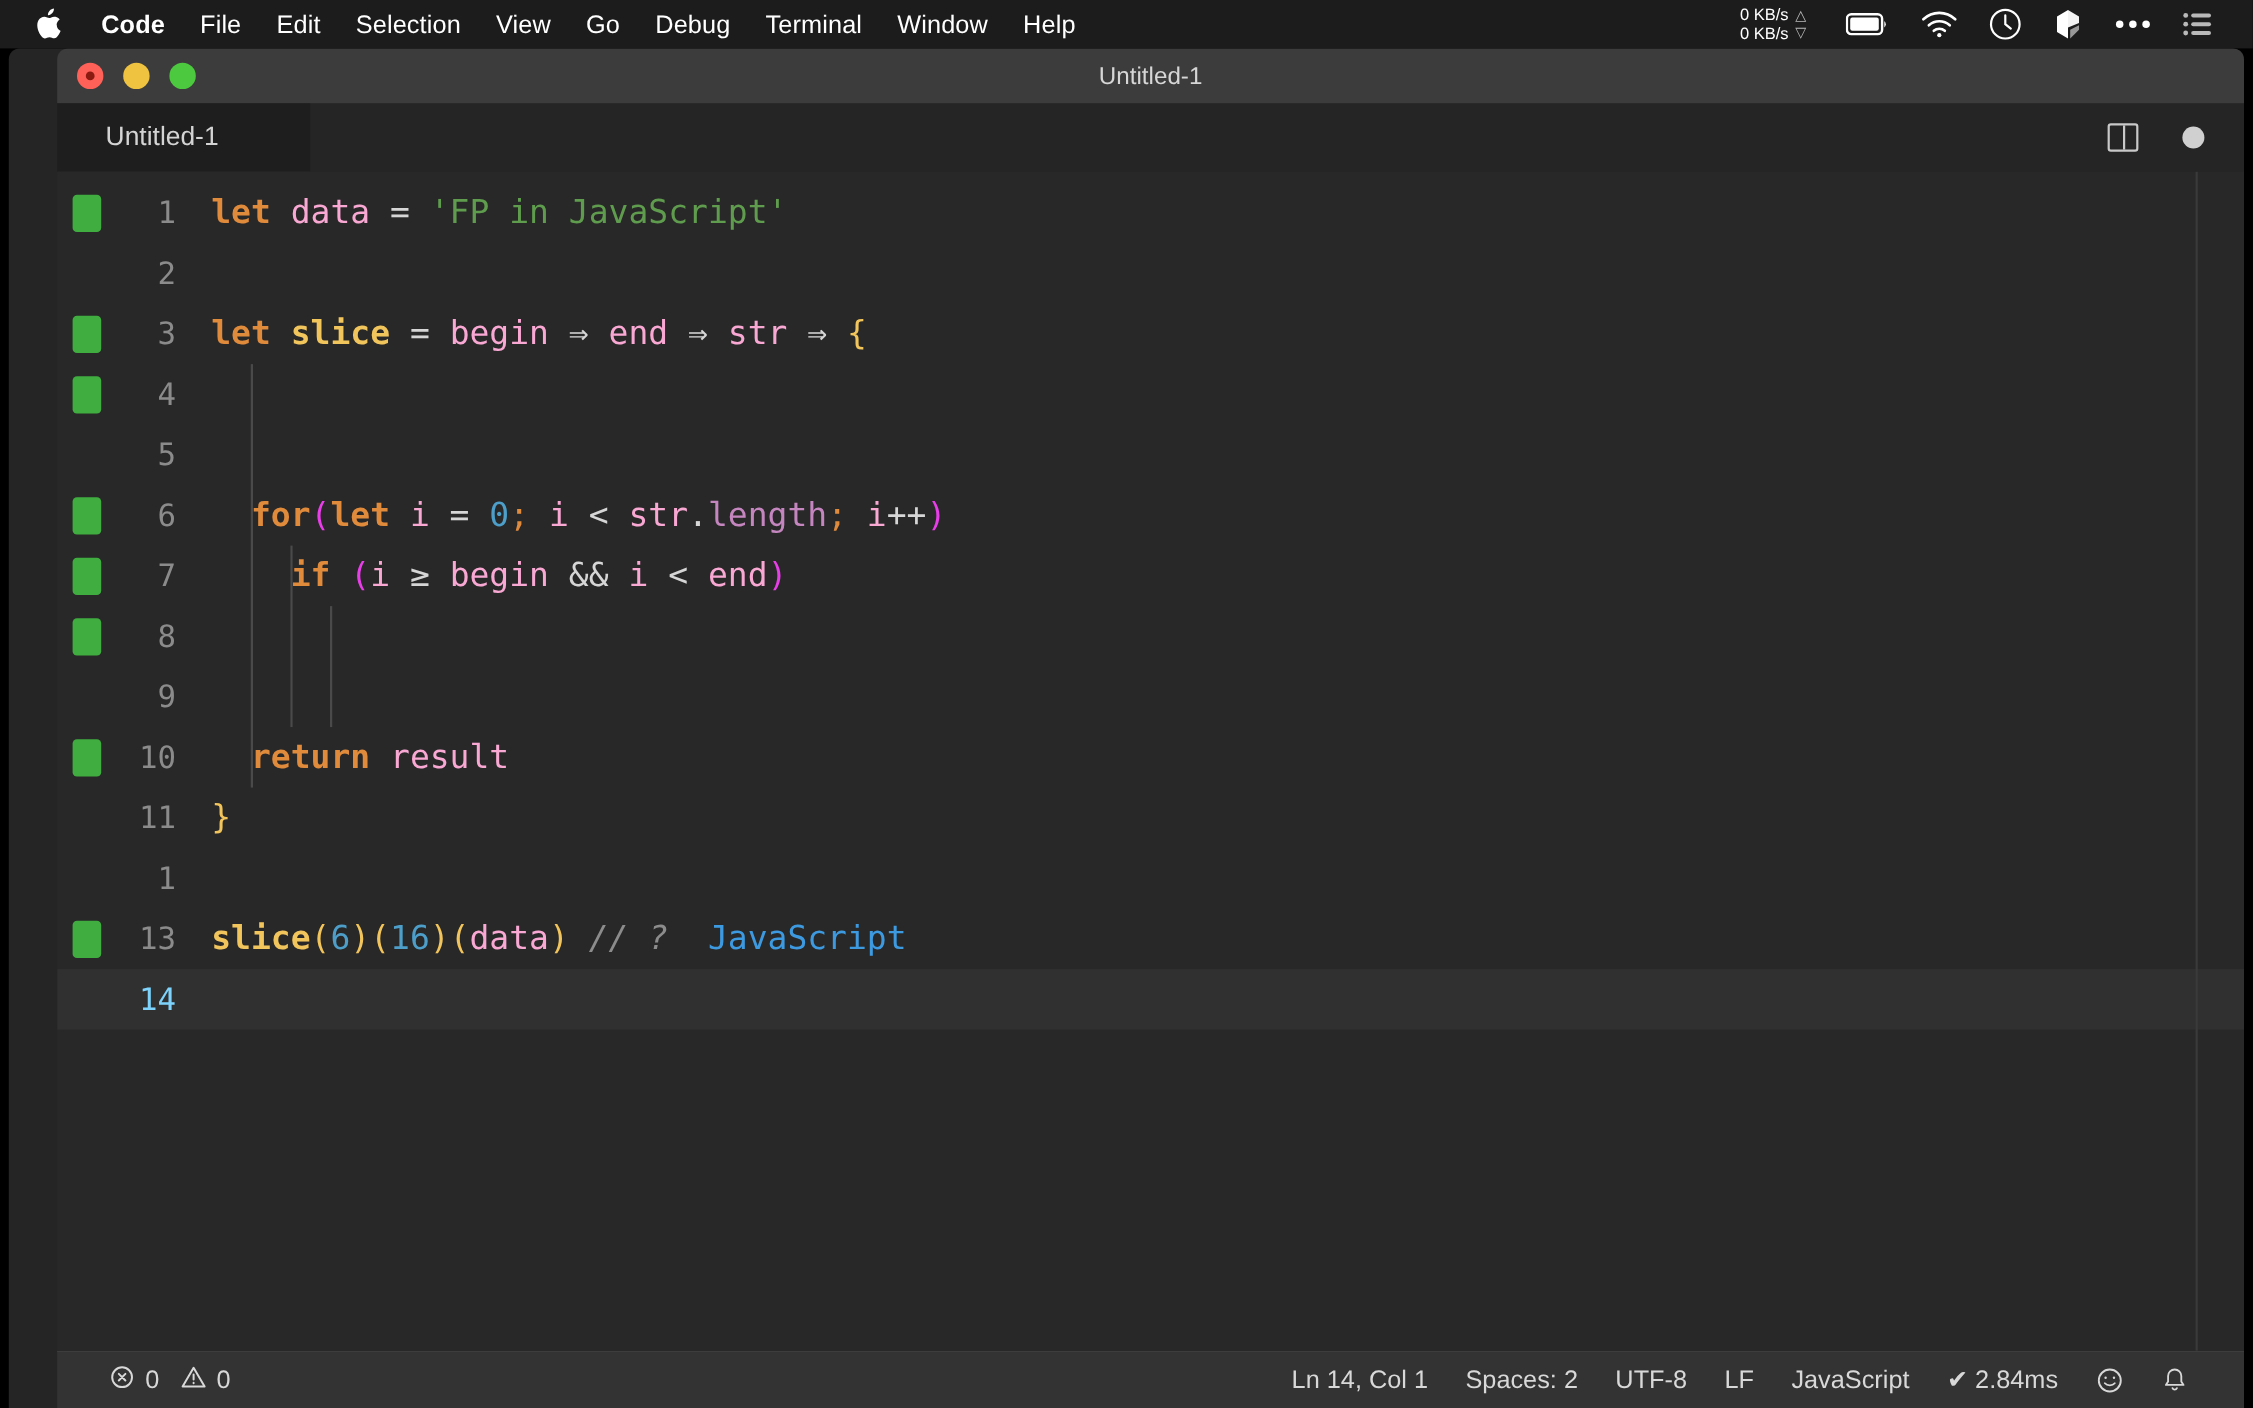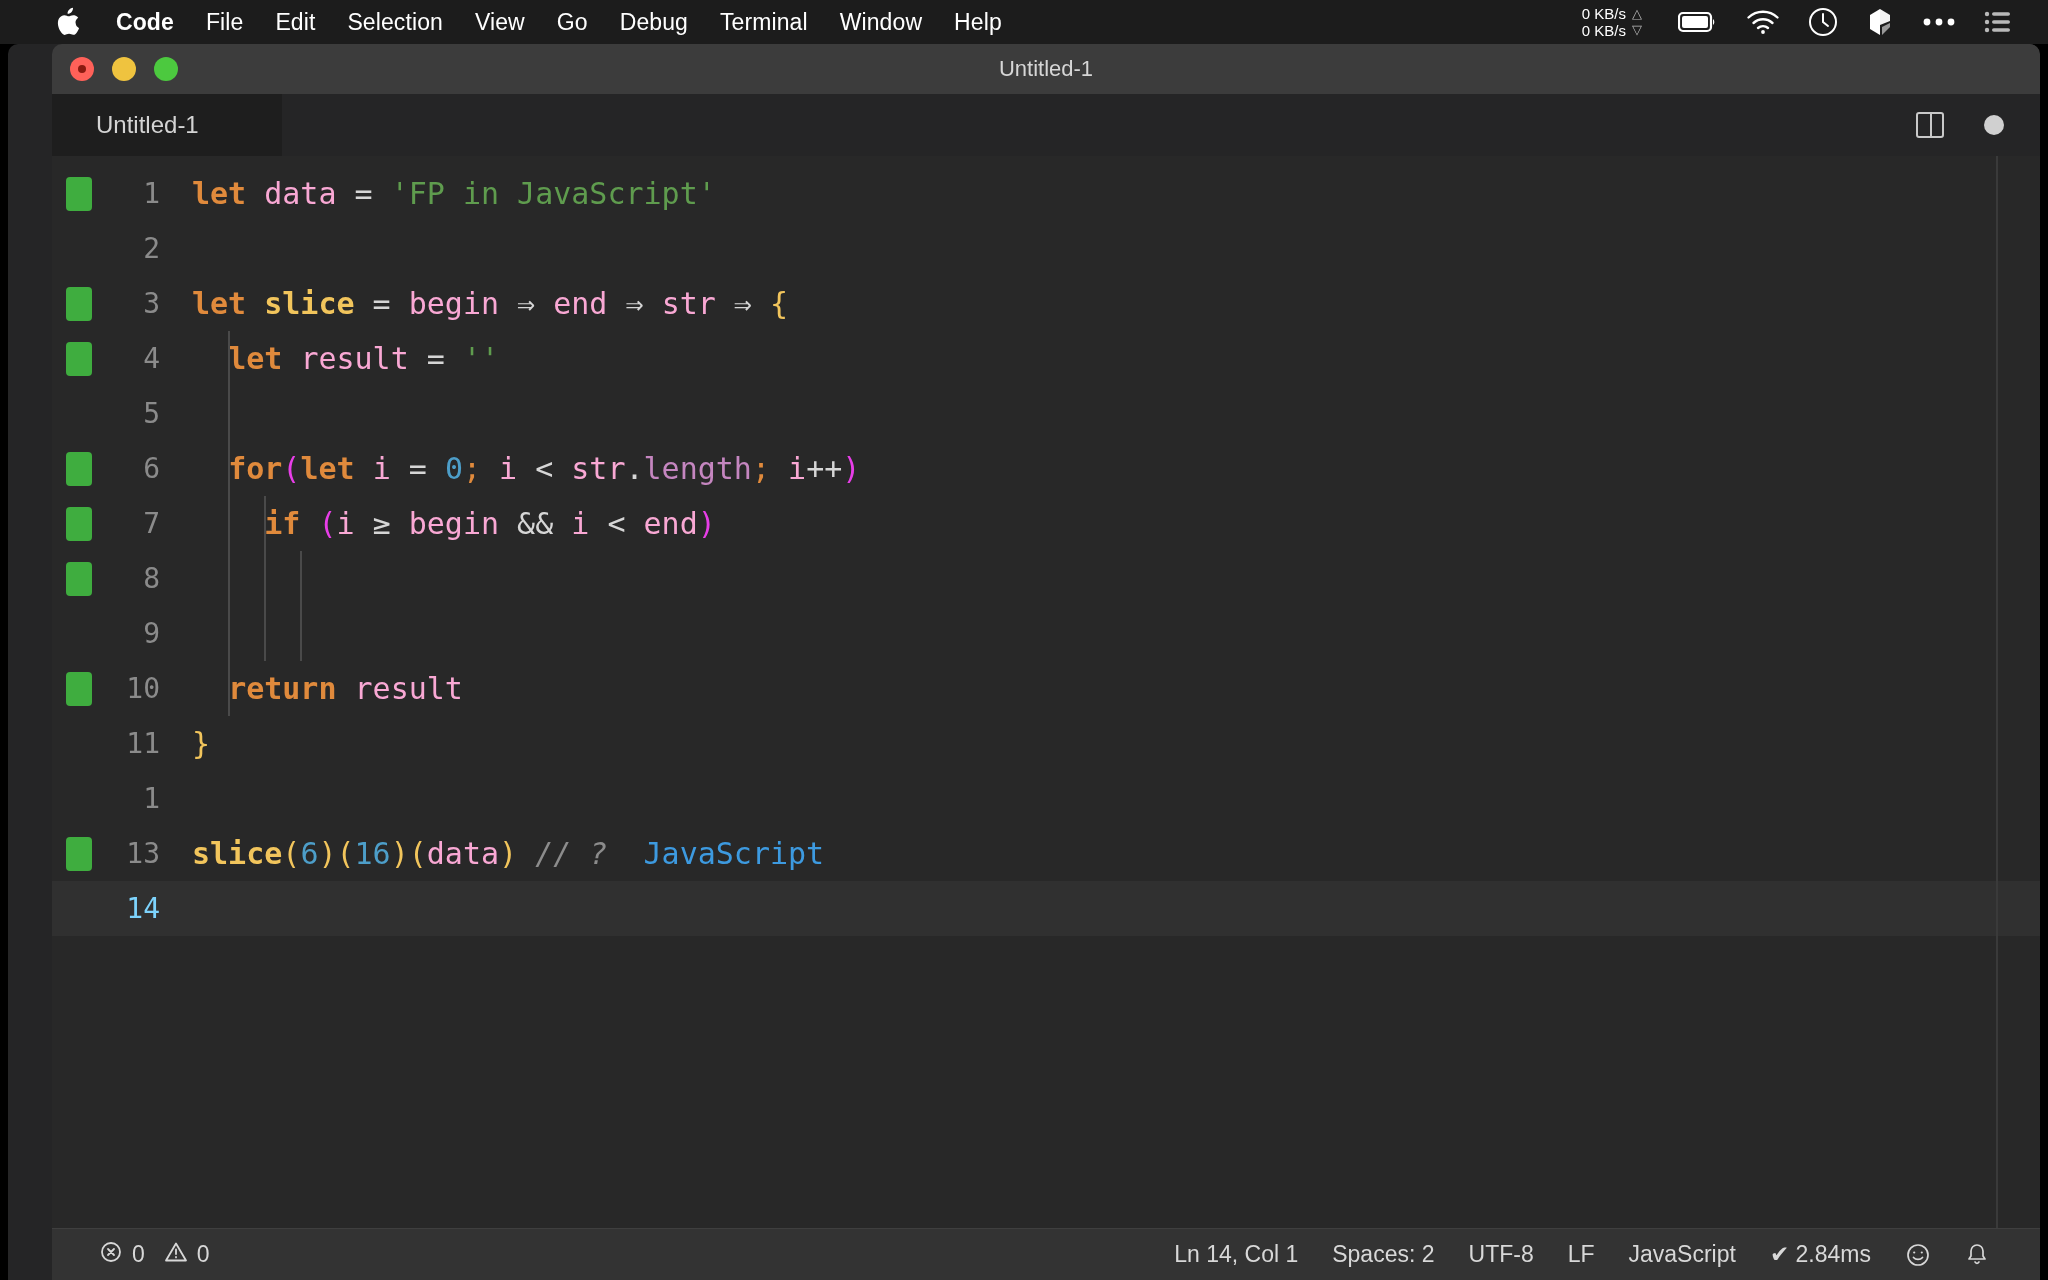--- a/index.html
+++ b/index.html
@@ -14,21 +14,20 @@
 
   
   #menubar {
     position: absolute;
     top: 0; left: 0;
     width: 2048px; height: 44px;
     background: #1c1c1c;
     display: flex;
     align-items: center;
     color: #ffffff;
-    padding-left: 24px;
   }
   #menubar-left {
     display: flex;
     align-items: center;
     height: 44px;
   }
   .apple-logo {
     width: 30px; height: 30px;
     margin: 0 18px 0 28px;
     display: flex; align-items: center; justify-content: center;
@@ -401,21 +400,21 @@
       <div class="split-icon"></div>
       <div class="dirty-dot"></div>
     </div>
   </div>
 
   <div id="editor">
     <div id="editor-inner">
         <div class="code-line"><div class="gutter-mark added"></div><div class="ln">1</div><div class="code-text"><span class="tok-key">let</span><span class="tok-op"> </span><span class="tok-var">data</span><span class="tok-op"> = </span><span class="tok-str">'FP in JavaScript'</span></div></div>
         <div class="code-line"><div class="ln">2</div><div class="code-text"></div></div>
         <div class="code-line"><div class="gutter-mark added"></div><div class="ln">3</div><div class="code-text"><span class="tok-key">let</span><span class="tok-op"> </span><span class="tok-fn">slice</span><span class="tok-op"> = </span><span class="tok-var">begin</span><span class="tok-op"> ⇒ </span><span class="tok-var">end</span><span class="tok-op"> ⇒ </span><span class="tok-var">str</span><span class="tok-op"> ⇒ </span><span class="tok-brace">{</span></div></div>
-        <div class="code-line"><div class="gutter-mark added"></div><div class="ln">4</div><div class="code-text"><span class="tok-op">  </span><span class="tok-key">let</span><span class="tok-op"> </span><span class="tok-var">result</span><span class="tok-op"> = </span><span class="tok-str">''</span></div></div>
+        <div class="code-line"><div class="gutter-mark added"></div><div class="ln">4</div></div>
         <div class="code-line"><div class="ln">5</div><div class="code-text"></div></div>
         <div class="code-line"><div class="gutter-mark added"></div><div class="ln">6</div><div class="code-text"><span class="tok-op">  </span><span class="tok-key">for</span><span class="tok-paren">(</span><span class="tok-key">let</span><span class="tok-op"> </span><span class="tok-var">i</span><span class="tok-op"> = </span><span class="tok-num">0</span><span class="tok-semi">;</span><span class="tok-op"> </span><span class="tok-var">i</span><span class="tok-op"> &lt; </span><span class="tok-var">str</span><span class="tok-op">.</span><span class="tok-prop">length</span><span class="tok-semi">;</span><span class="tok-op"> </span><span class="tok-var">i</span><span class="tok-op">++</span><span class="tok-paren">)</span></div></div>
         <div class="code-line"><div class="gutter-mark added"></div><div class="ln">7</div><div class="code-text"><span class="tok-op">    </span><span class="tok-key">if</span><span class="tok-op"> </span><span class="tok-paren">(</span><span class="tok-var">i</span><span class="tok-op"> ≥ </span><span class="tok-var">begin</span><span class="tok-op"> &amp;&amp; </span><span class="tok-var">i</span><span class="tok-op"> &lt; </span><span class="tok-var">end</span><span class="tok-paren">)</span></div></div>
         <div class="code-line"><div class="gutter-mark added"></div><div class="ln">8</div></div>
         <div class="code-line"><div class="ln">9</div><div class="code-text"></div></div>
         <div class="code-line"><div class="gutter-mark added"></div><div class="ln">10</div><div class="code-text"><span class="tok-op">  </span><span class="tok-key">return</span><span class="tok-op"> </span><span class="tok-var">result</span></div></div>
         <div class="code-line"><div class="ln">11</div><div class="code-text"><span class="tok-brace">}</span></div></div>
         <div class="code-line"><div class="ln">1</div><div class="code-text"></div></div>
         <div class="code-line"><div class="gutter-mark added"></div><div class="ln">13</div><div class="code-text"><span class="tok-fn">slice</span><span class="tok-brace">(</span><span class="tok-num">6</span><span class="tok-brace">)</span><span class="tok-brace">(</span><span class="tok-num">16</span><span class="tok-brace">)</span><span class="tok-brace">(</span><span class="tok-var">data</span><span class="tok-brace">)</span><span class="tok-op"> </span><span class="tok-comment">// ? </span><span class="tok-comment-val"> JavaScript</span></div></div>
         <div class="code-line current"><div class="ln">14</div><div class="code-text"></div></div>

